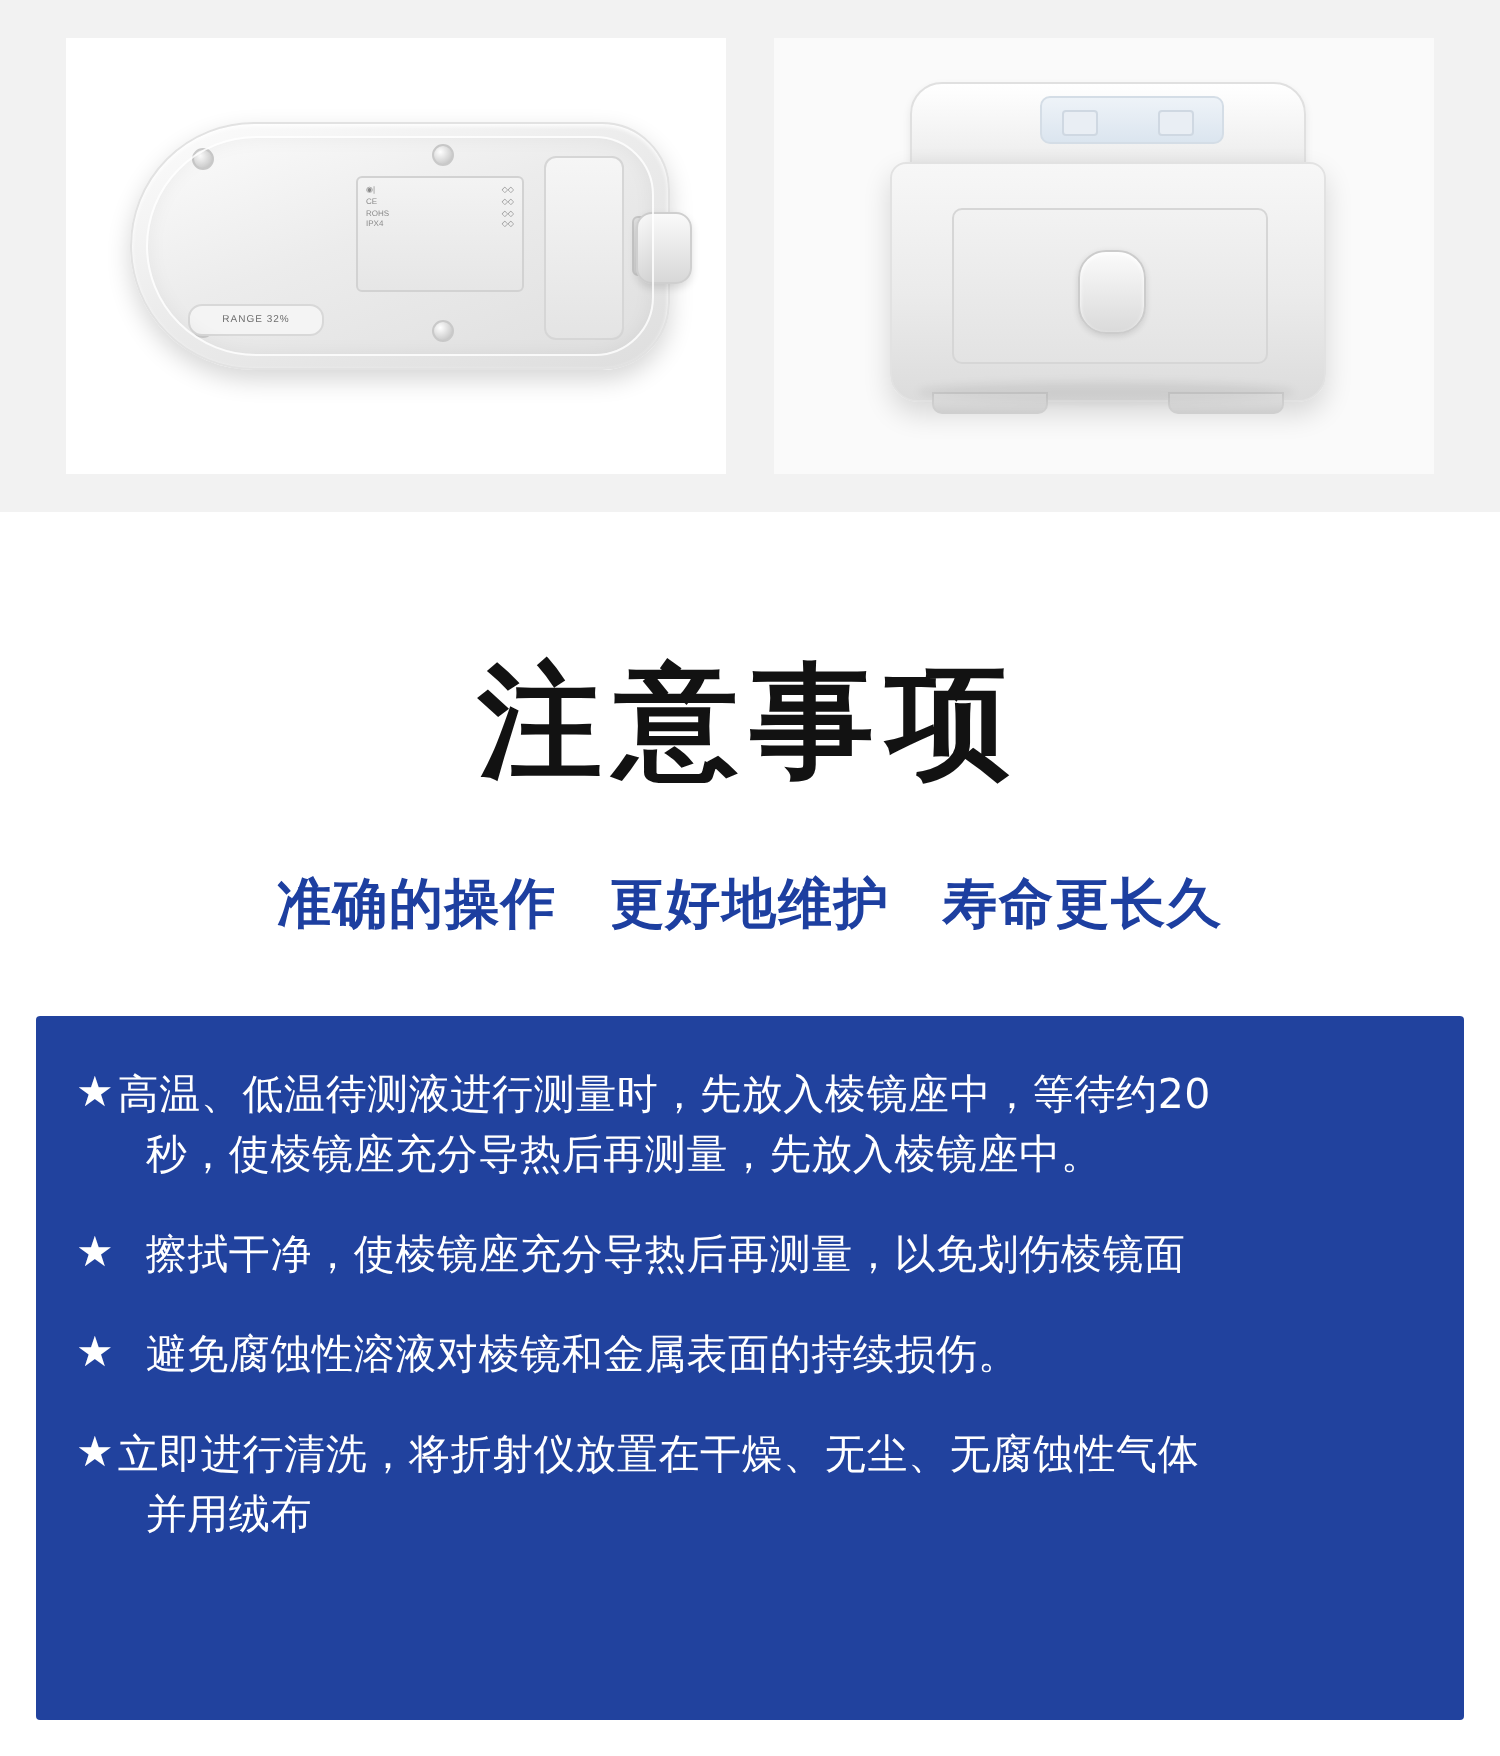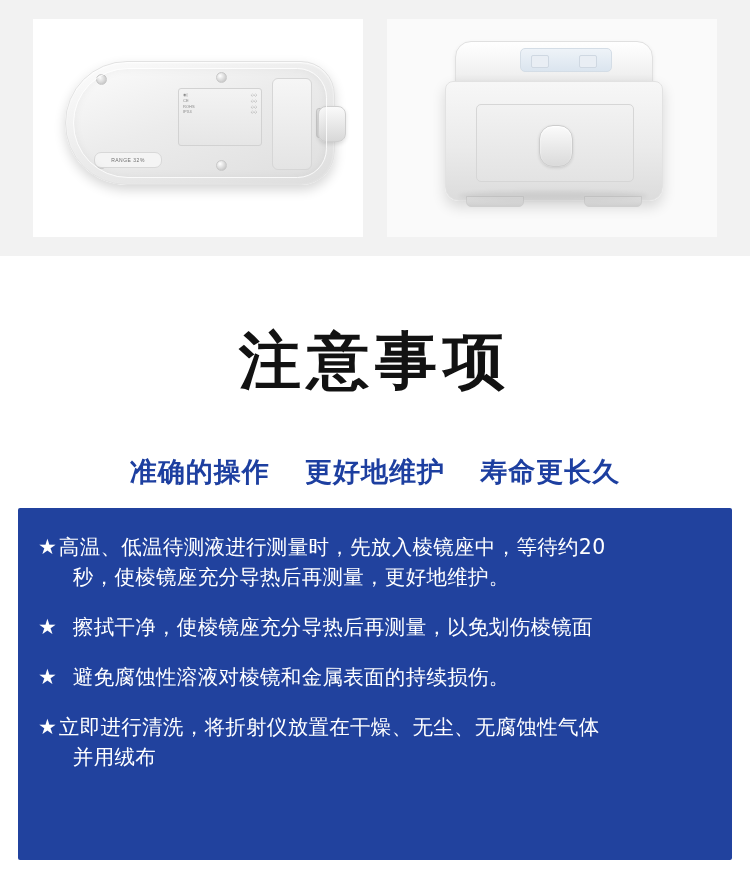--- a/index.html
+++ b/index.html
@@ -241,22 +241,22 @@
   .main-title {
     font-family: "DejaVu Sans", "Liberation Sans", sans-serif;
     font-size: 62px;
     font-weight: bold;
     color: #121212;
     letter-spacing: 6px;
     line-height: 1;
     margin: 0;
   }
   .sub-title {
-    margin-top: 62px;
-    font-family: Liberation Mono, monospace;
+    margin-top: 42px;
+    font-family: Liberation Sans, sans-serif;
     font-size: 27px;
     font-weight: bold;
     color: #1d3fa0;
     letter-spacing: 1px;
   }
   .sub-title span {
     margin: 0 9px;
   }
 
   
@@ -366,21 +366,21 @@
       <span>寿命更长久</span>
     </div>
   </div>
 
   <div class="notice-panel">
 
     <div class="notice-item">
       <div class="notice-star">★</div>
       <div class="notice-text">
         <span>高温、低温待测液进行测量时，先放入棱镜座中，等待约20</span>
-        <span class="l2">秒，使棱镜座充分导热后再测量，更好地维护。</span>
+        <span class="l2">秒，使棱镜座充分导热后再测量，先放入棱镜座中。</span>
       </div>
     </div>
 
     <div class="notice-item">
       <div class="notice-star">★</div>
       <div class="notice-text">
         <span class="l2">擦拭干净，使棱镜座充分导热后再测量，以免划伤棱镜面</span>
       </div>
     </div>
 

